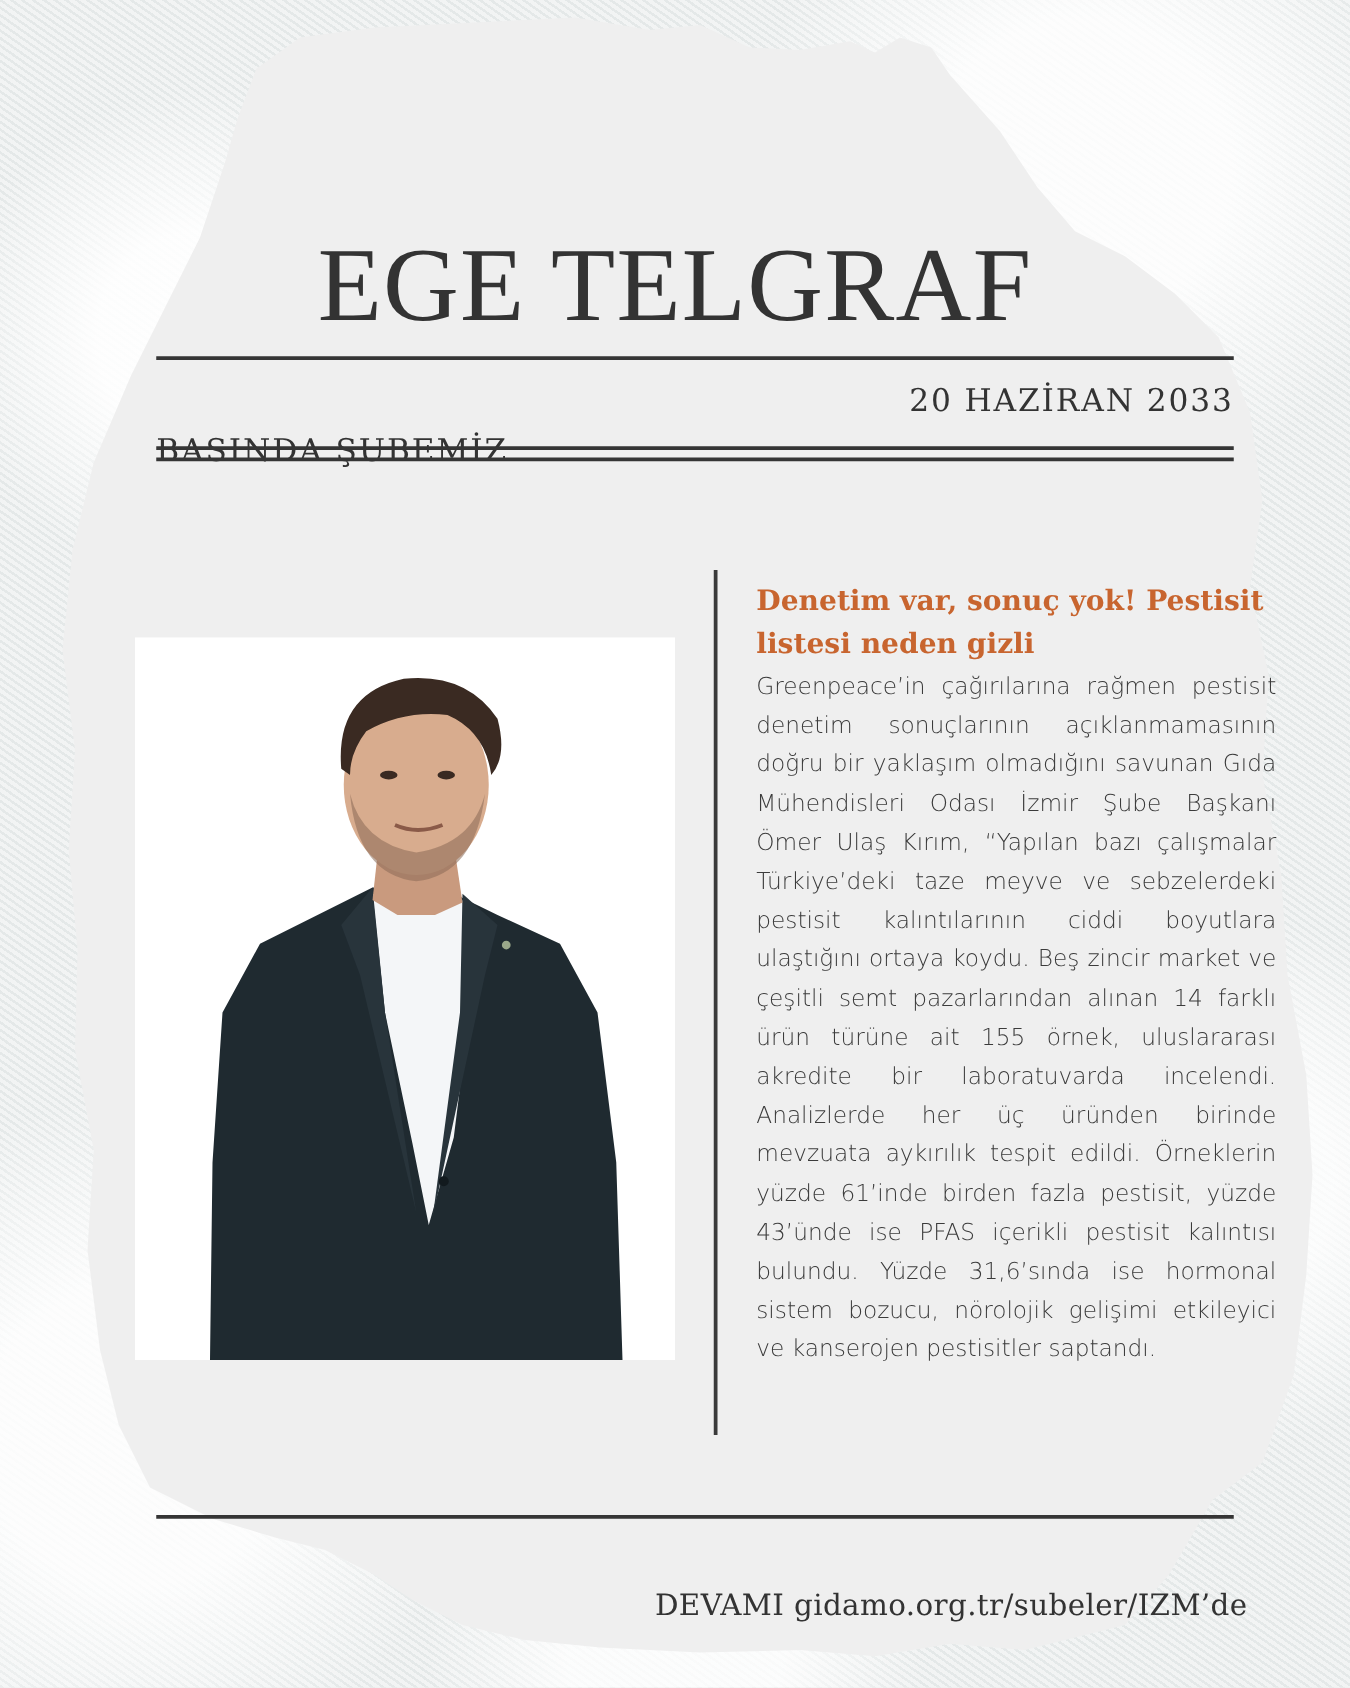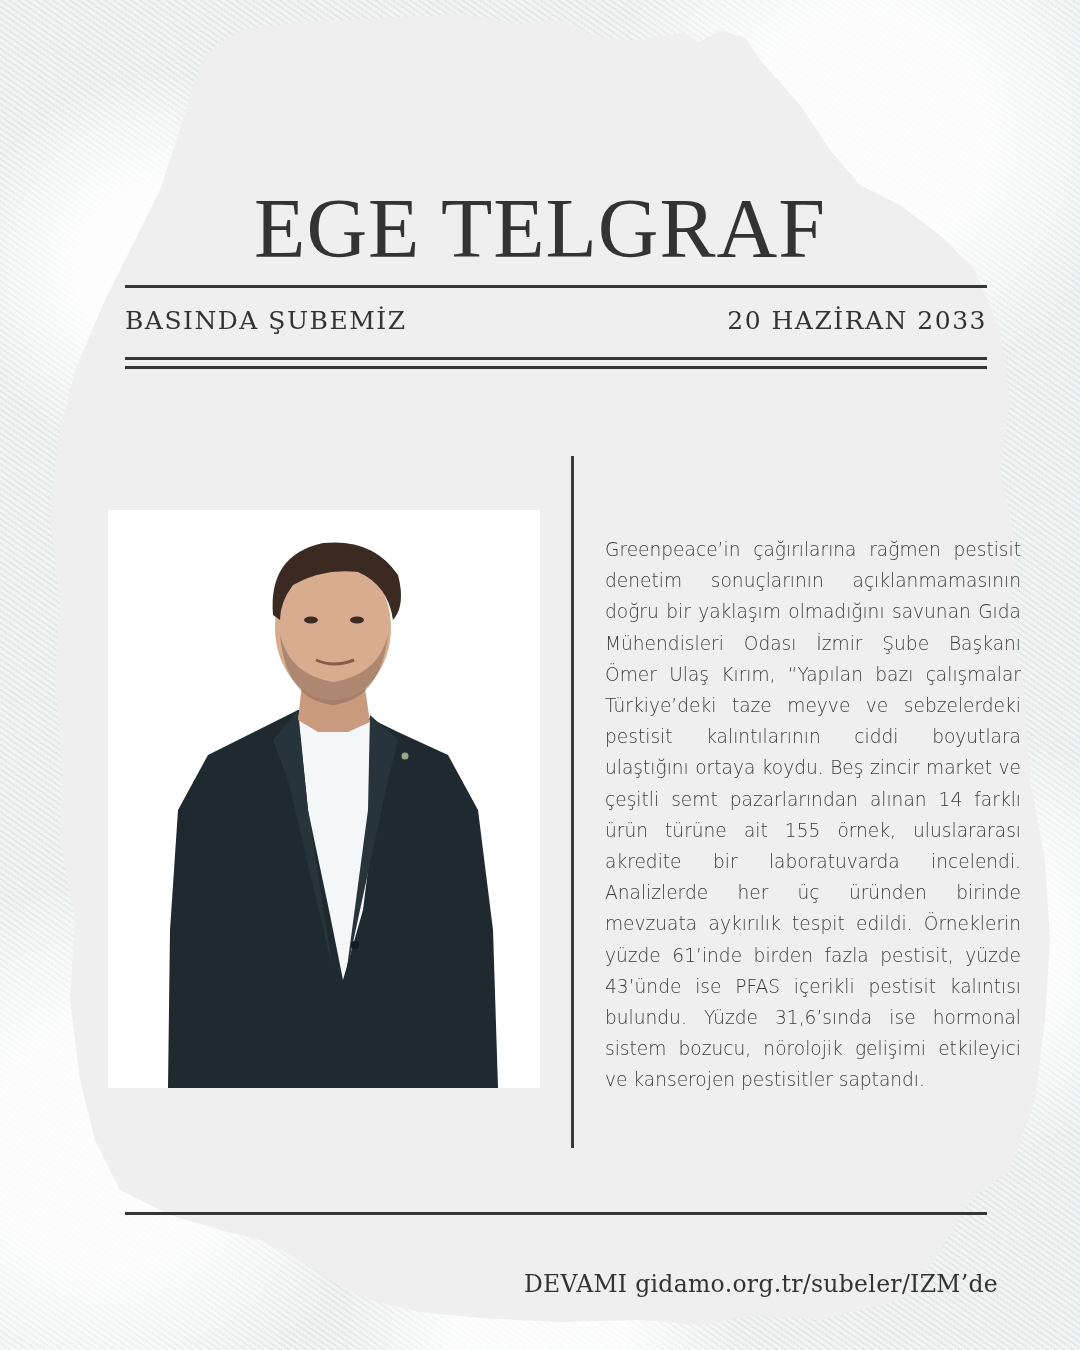--- a/index.html
+++ b/index.html
@@ -32,21 +32,21 @@
   .rule { position: absolute; left: 125px; width: 862px; height: 3px; background: #353535; }
   .rule.top { top: 285px; }
   .rule.d1 { top: 357px; height: 3px; }
   .rule.d2 { top: 366px; height: 3px; }
   .rule.bottom { top: 1212px; }
 
   .section-label, .issue-date {
     position: absolute; top: 306px;
     font-family: "DejaVu Serif", serif; font-size: 25px; color: #333; letter-spacing: 1.5px;
   }
-  .section-label { left: 125px; }
+  .section-label { left: 125px; margin-top: 40px; }
   .issue-date { right: 93px; }
 
   .photo-frame {
     position: absolute; left: 108px; top: 510px; width: 432px; height: 578px;
     background: #ffffff; overflow: hidden;
   }
   .photo-frame svg { width: 100%; height: 100%; display: block; }
 
   .col-divider { position: absolute; left: 571px; top: 456px; width: 3px; height: 692px; background: #3a3a3a; }
 
@@ -109,18 +109,19 @@
       <path d="M208,150 Q226,158 246,150" stroke="#8a5a48" stroke-width="3" fill="none"></path>
 
       <circle cx="297" cy="246" r="3.5" fill="#9aa88a"></circle>
 
       <circle cx="247" cy="435" r="4" fill="#121a1e"></circle>
     </svg>
   </div>
 
   <div class="col-divider"></div>
 
+  <div class="headline">Denetim var, sonuç yok! Pestisit listesi neden gizli</div>
   <div class="body-text">Greenpeace’in çağırılarına rağmen pestisit denetim sonuçlarının açıklanmamasının doğru bir yaklaşım olmadığını savunan Gıda Mühendisleri Odası İzmir Şube Başkanı Ömer Ulaş Kırım, “Yapılan bazı çalışmalar Türkiye’deki taze meyve ve sebzelerdeki pestisit kalıntılarının ciddi boyutlara ulaştığını ortaya koydu. Beş zincir market ve çeşitli semt pazarlarından alınan 14 farklı ürün türüne ait 155 örnek, uluslararası akredite bir laboratuvarda incelendi. Analizlerde her üç üründen birinde mevzuata aykırılık tespit edildi. Örneklerin yüzde 61’inde birden fazla pestisit, yüzde 43’ünde ise PFAS içerikli pestisit kalıntısı bulundu. Yüzde 31,6’sında ise hormonal sistem bozucu, nörolojik gelişimi etkileyici ve kanserojen pestisitler saptandı.</div>
 
   <div class="rule bottom"></div>
 
   <a class="footer-link">DEVAMI gidamo.org.tr/subeler/IZM’de</a>
 </div>
 
 </body></html>

